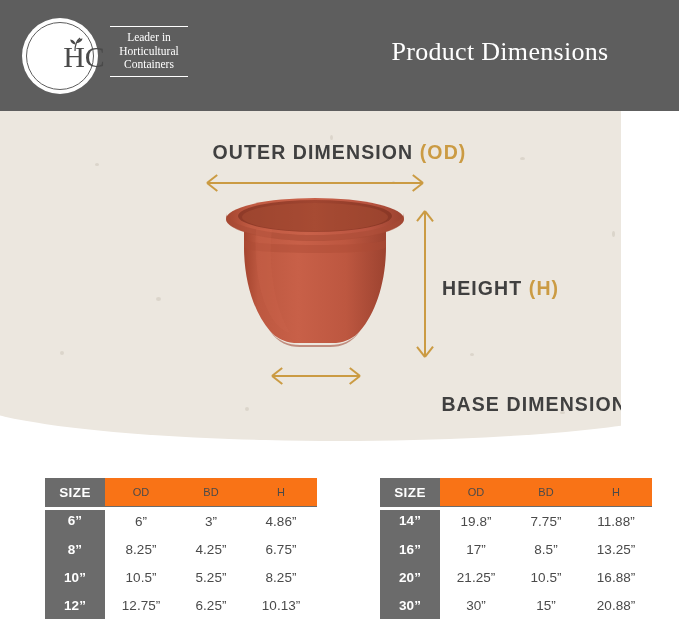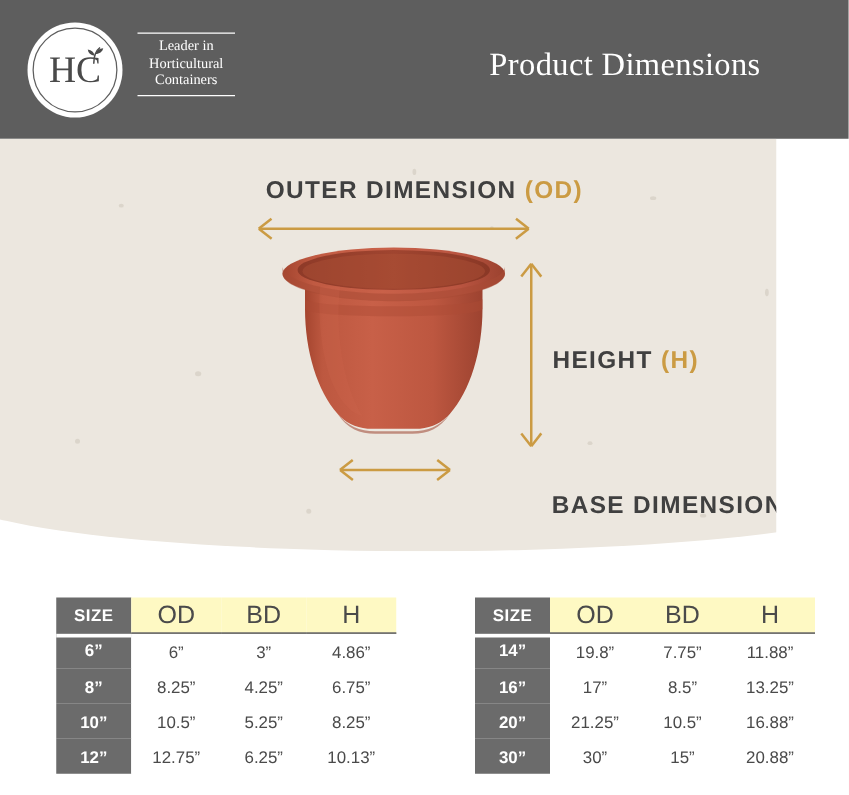--- a/index.html
+++ b/index.html
@@ -49,20 +49,21 @@
     position: absolute;
     left: 0; top: 50%;
     width: 76px;
     transform: translateY(-48%);
     text-align: center;
     font-family: "Liberation Serif", serif;
     font-size: 30px;
     letter-spacing: 0px;
     color: #4a4a4a;
     line-height: 1;
+    padding-left: 24px;
   }
   .logo-leaf {
     position: absolute;
     left: 42px; top: 18px;
     width: 22px; height: 16px;
   }
   .logo-text {
     position: absolute;
     left: 88px; top: 5px;
     width: 78px;
@@ -232,23 +233,23 @@
   .dim-table col.c-h    { width: 72px; }
 
   .dim-table th.size-head {
     background: #6b6b6b;
     color: #ffffff;
     font-weight: bold;
     font-size: 13.5px;
     letter-spacing: .4px;
   }
   .dim-table th.plain-head {
-    background: #fef9c3;
+    background: #f97316;
     color: #4a4a4a;
-    font-size: 20px;
+    font-size: 11px;
     border-bottom: 1.6px solid #6b6b6b;
   }
   .dim-table td.size-cell {
     background: #6b6b6b;
     color: #ffffff;
     font-weight: bold;
     font-size: 13.5px;
   }
   .dim-table tbody tr:first-child td.size-cell {
     box-shadow: inset 0 3px 0 #ffffff;

